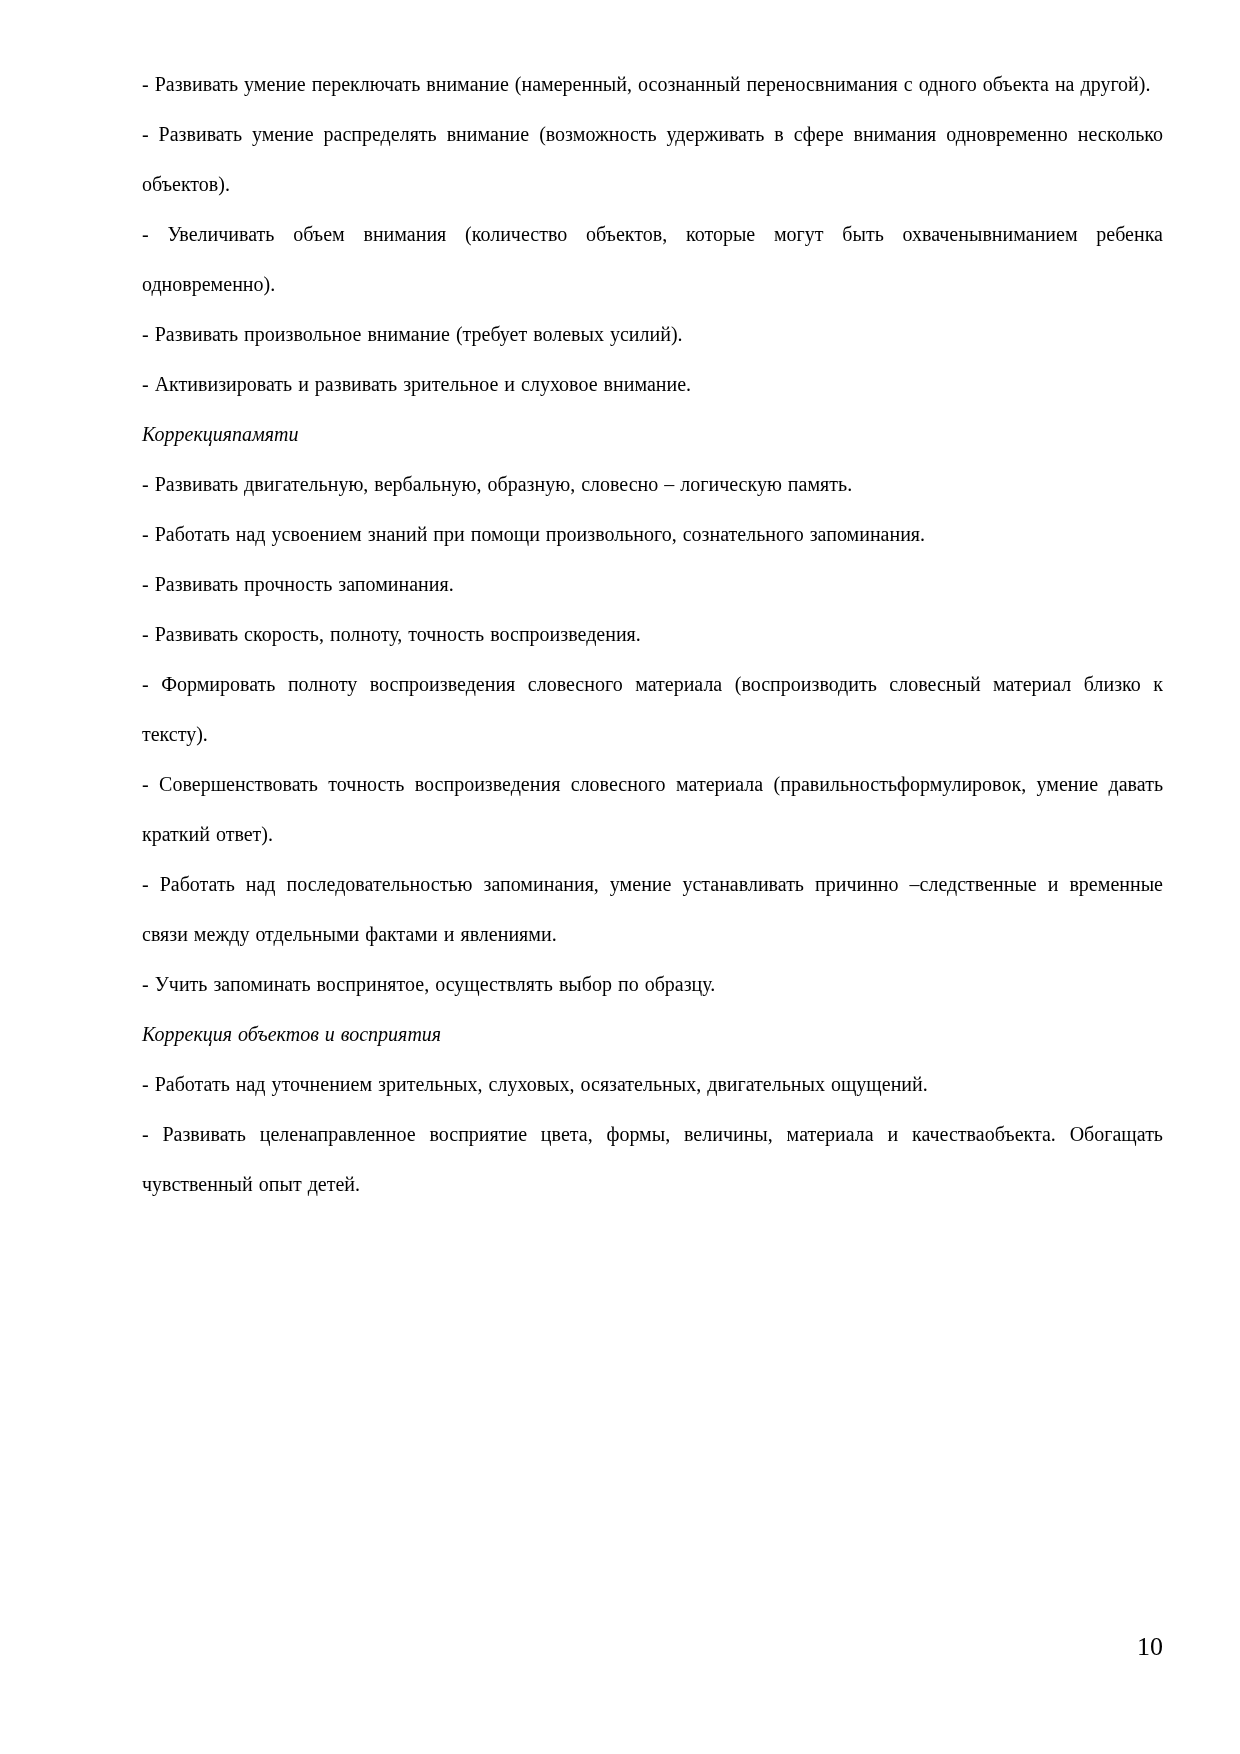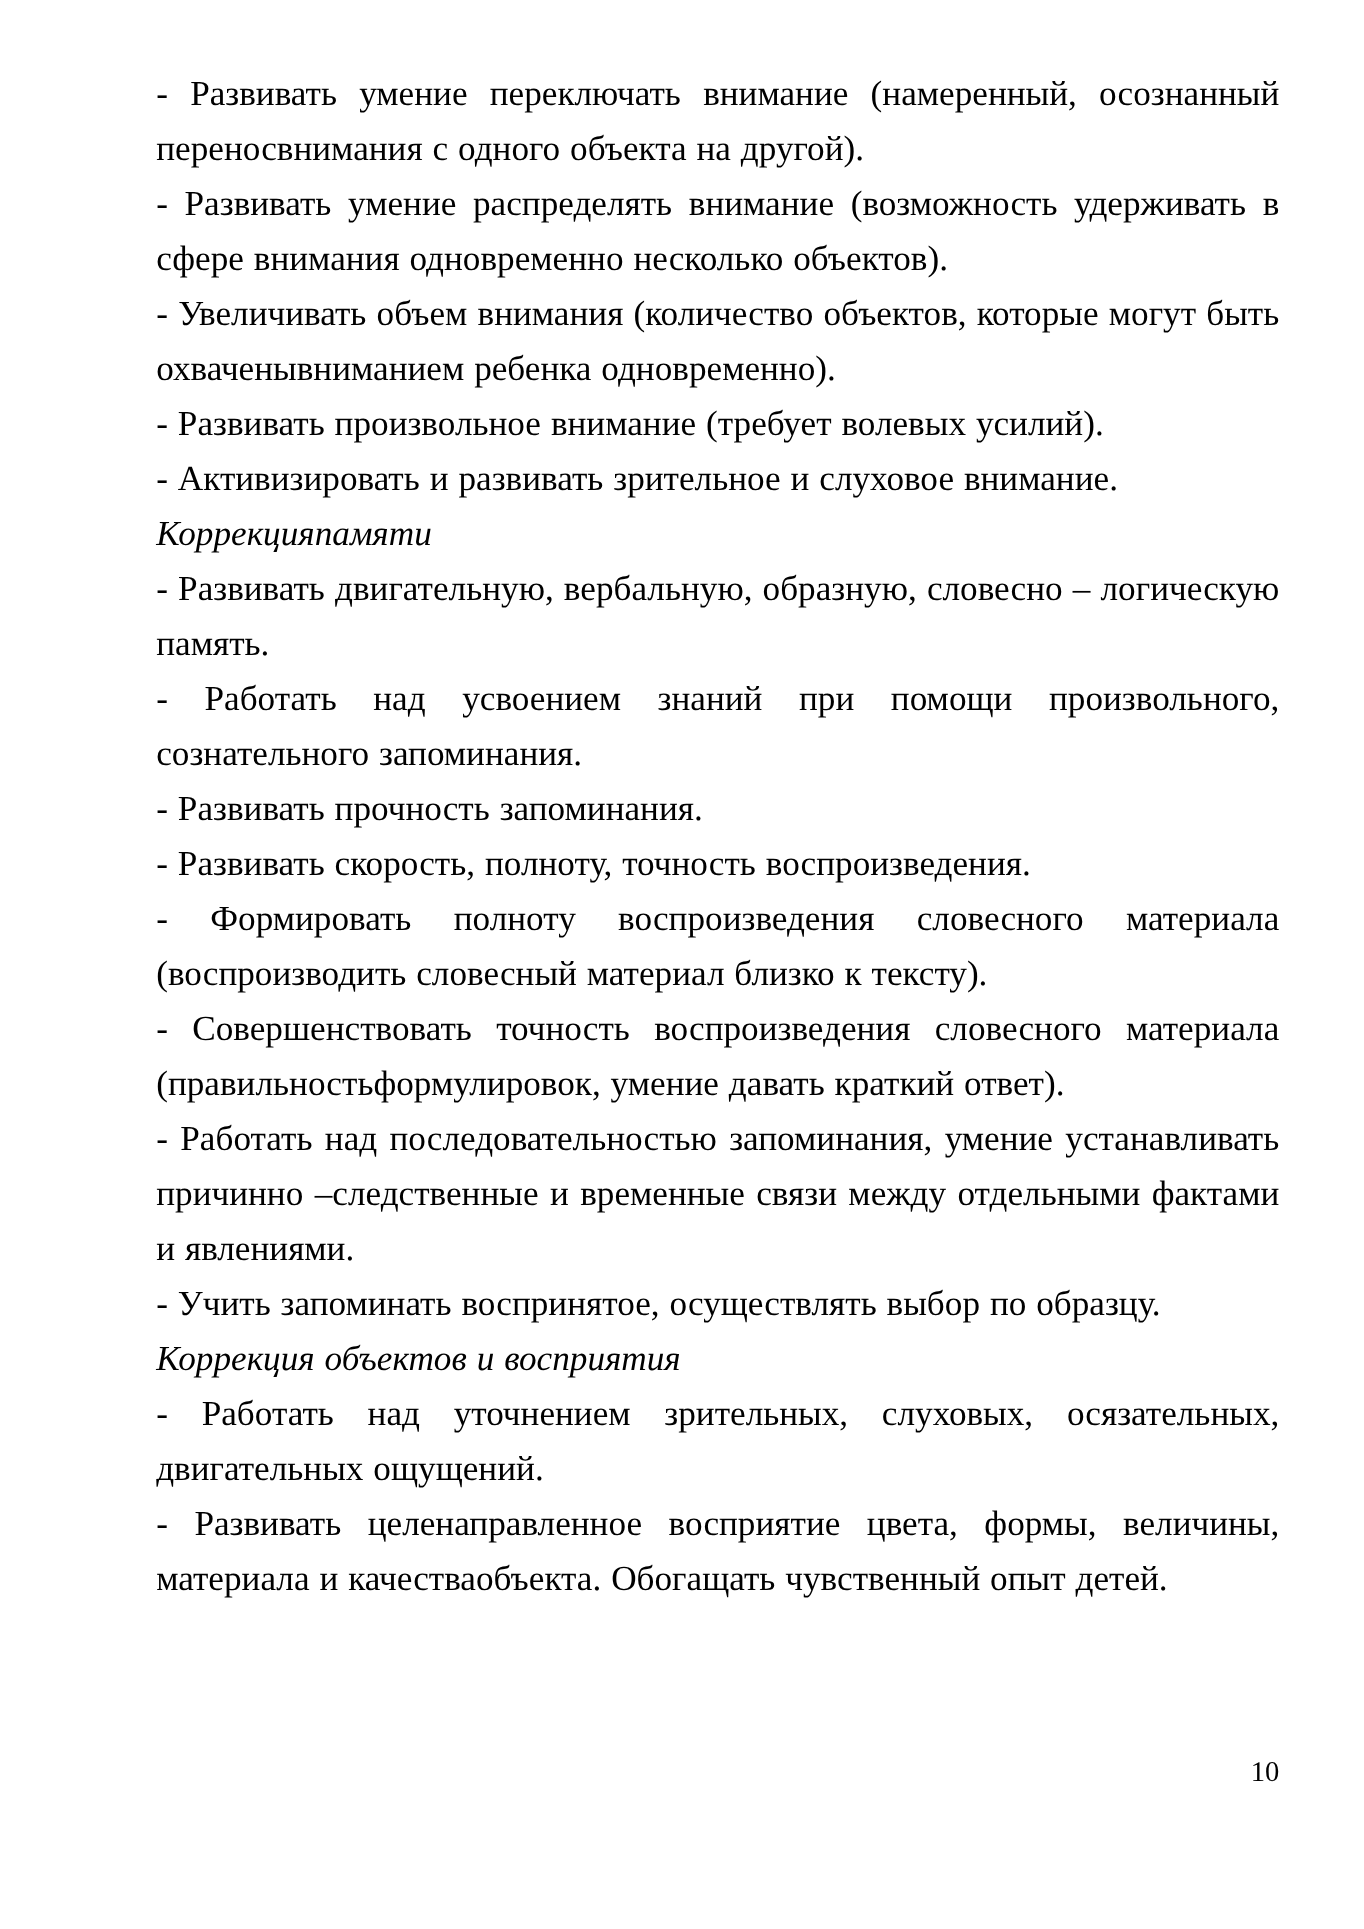--- a/index.html
+++ b/index.html
@@ -22,34 +22,34 @@
   }
   .text-block {
     position: absolute;
     left: 142px;
     top: 59px;
     width: 1021px;
   }
   .text-block p {
     margin: 0;
     padding: 0;
-    font-size: 32px;
+    font-size: 20px;
     line-height: 50px;
     text-align: justify;
     text-align-last: left;
     word-spacing: 1px;
   }
   .text-block p.heading {
     font-style: italic;
     text-align: right;
   }
   .footer {
     position: absolute;
     left: 142px;
-    top: 1596px;
+    top: 1632px;
     width: 1021px;
     text-align: right;
     font-size: 26px;
     line-height: 30px;
   }
 </style>
 </head>
 <body>
 
 <div class="page">

